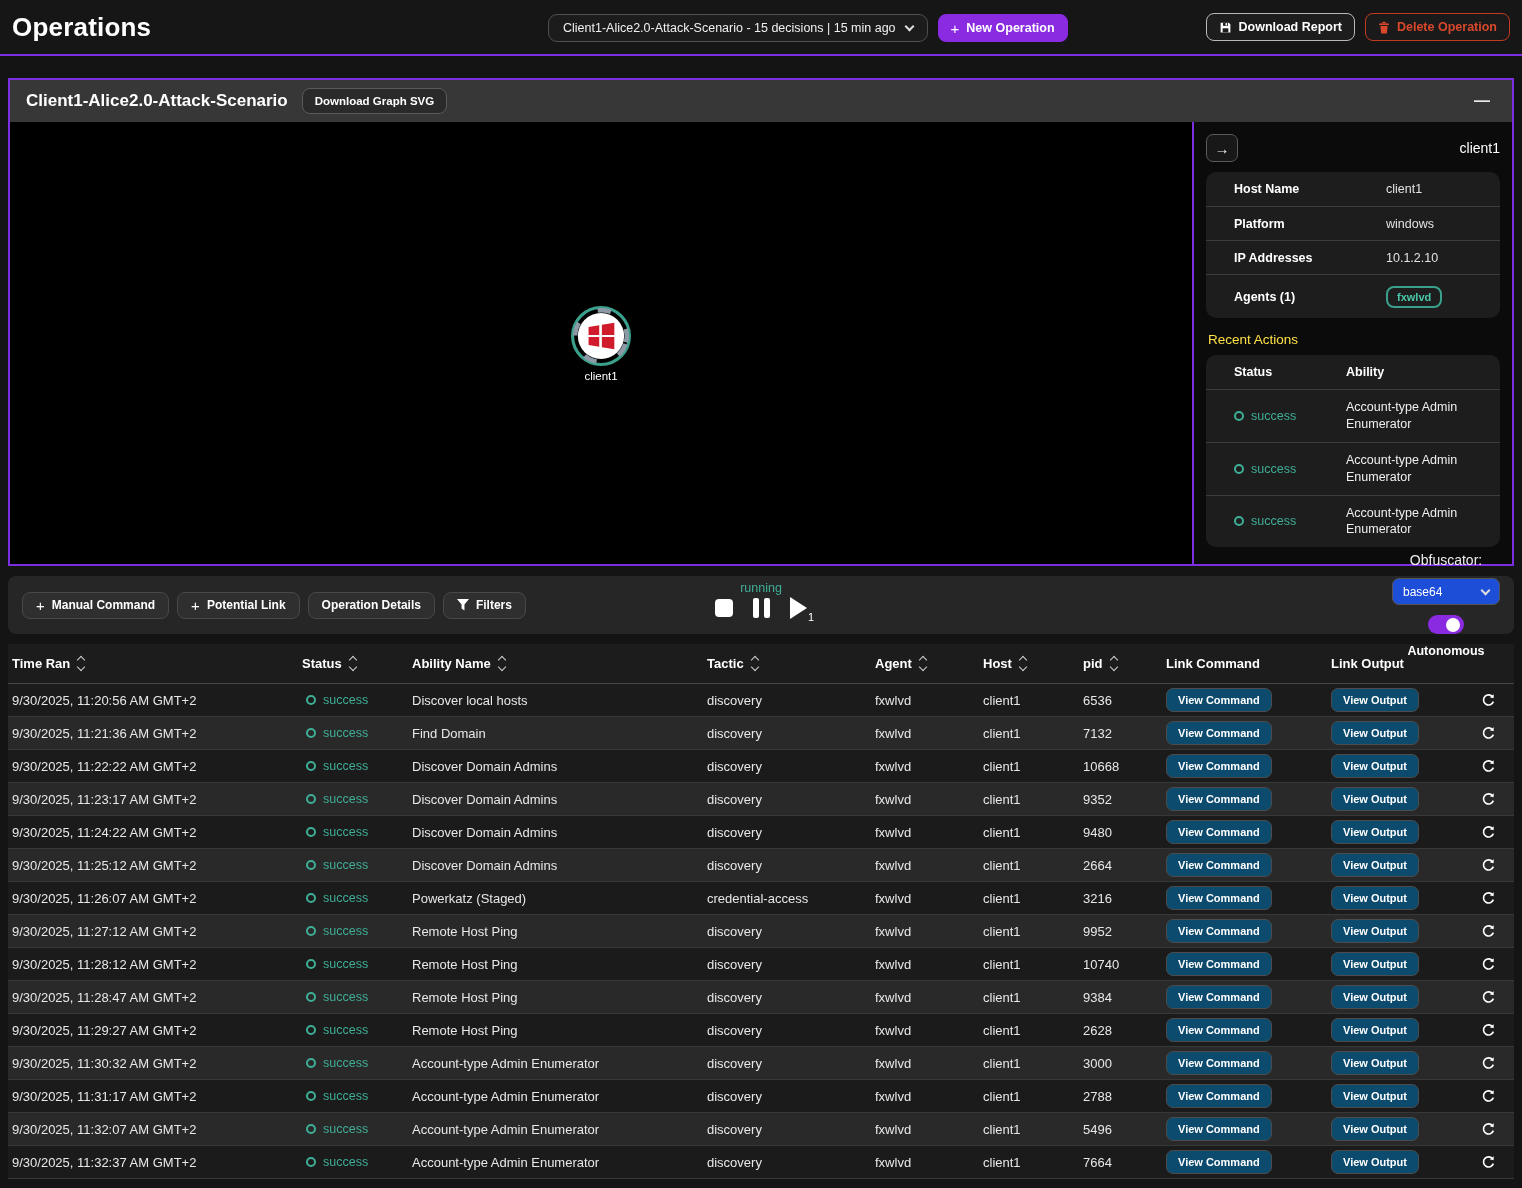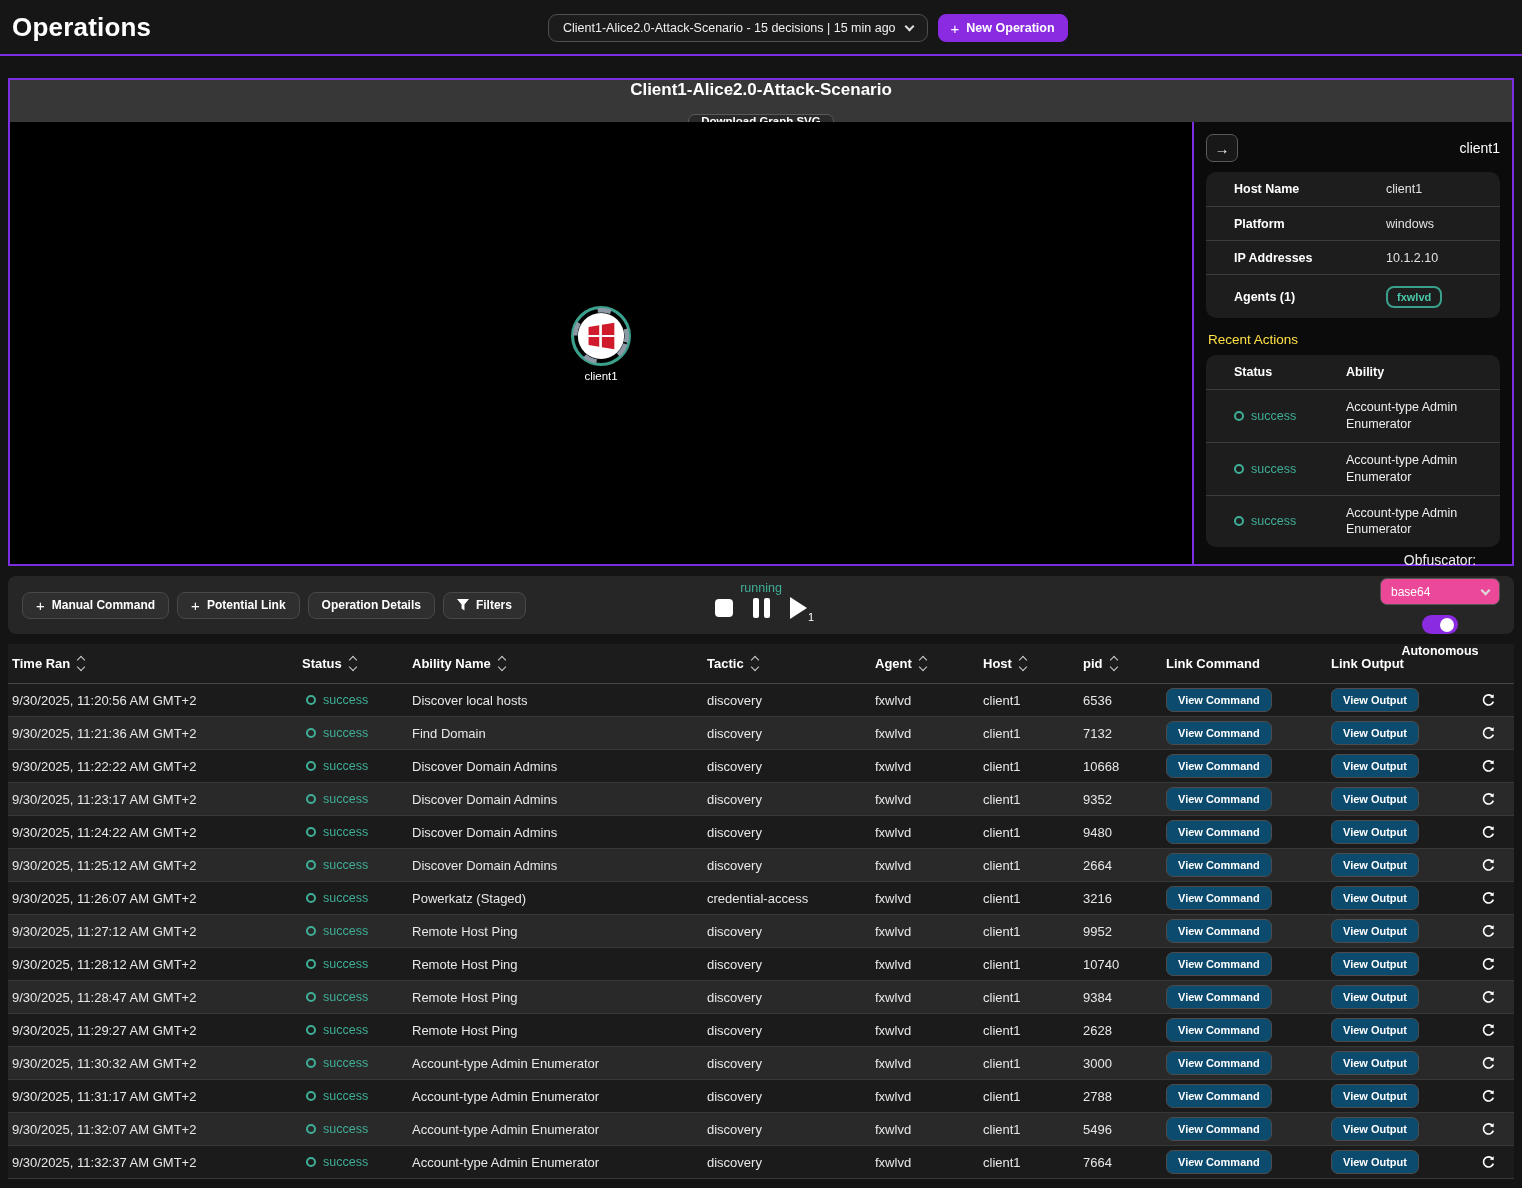--- a/index.html
+++ b/index.html
@@ -13,21 +13,21 @@
   .chev { width:7px; height:7px; border-left:2px solid #ddd; border-bottom:2px solid #ddd; transform:rotate(-45deg); margin-top:-3px; }
   .btn { display:inline-flex; align-items:center; gap:7px; height:28px; padding:0 12px; border-radius:8px; font-size:12.5px; font-weight:700; cursor:pointer; border:1px solid transparent; color:#fff; background:#232323; }
   .btn-purple { background:#8a2be2; border-color:#8a2be2; }
   .btn-outline-light { background:#1d1d1d; border-color:#b9b9b9; }
   .btn-outline-red { background:#1a1a1a; border-color:#c23a20; color:#d9482c; }
   .topbar-right { margin-left:auto; display:flex; gap:10px; }
   .plus { font-size:15px; font-weight:400; line-height:1; }
 
   
   .graph-panel { margin:22px 8px 0 8px; border:2px solid #7b2fe0; background:#000; }
-  .graph-header { height:42px; background:#373737; display:flex; align-items:center; gap:14px; padding:0 16px;flex-direction:column; }
+  .graph-header { height:42px; background:#373737; display:flex; align-items:center; gap:14px; padding:0 16px; }
   .graph-header h2 { font-size:17px; font-weight:700; color:#fff; }
   .btn-small { height:26px; padding:0 12px; background:#2a2a2a; border:1px solid #5a5a5a; border-radius:8px; font-size:11.5px; font-weight:700; color:#fff; cursor:pointer; }
   .collapse-btn { margin-left:auto; color:#e8e8e8; font-size:16px; font-weight:700; cursor:pointer; padding:0 6px; }
   .graph-body { display:flex; height:442px; }
   .canvas { flex:1; background:#000; position:relative; display:flex; align-items:center; justify-content:center; }
   .node { display:flex; flex-direction:column; align-items:center; gap:2px; cursor:pointer; }
   .node-label { font-size:11.5px; color:#fff; }
 
   
   .sidebar { width:320px; background:#0b0b0b; border-left:2px solid #7b2fe0; padding:12px 12px 0 12px; overflow:hidden; }
@@ -58,21 +58,21 @@
   .running-text { font-size:12.5px; color:#3fae96; margin-bottom:2px; }
   .player { display:flex; align-items:center; gap:20px; }
   .stop-icon { width:18px; height:18px; background:#fff; border-radius:4px; cursor:pointer; }
   .pause-icon { display:flex; gap:5px; cursor:pointer; }
   .pause-icon i { display:block; width:6px; height:20px; background:#fff; border-radius:2px; }
   .play-wrap { position:relative; cursor:pointer; }
   .play-icon { width:0; height:0; border-left:17px solid #fff; border-top:11px solid transparent; border-bottom:11px solid transparent; }
   .play-sub { position:absolute; right:-7px; bottom:-4px; font-size:11px; color:#fff; }
   .controls-right { margin-left:auto; display:flex; align-items:center; gap:10px;flex-direction:column; }
   .obf-label { font-size:14px; color:#eee; }
-  .obf-select { display:flex; align-items:center; justify-content:space-between; width:120px; height:27px; padding:0 10px; background:#ec4899; border:1px solid #555; border-radius:7px; font-size:12px; color:#fff; cursor:pointer; }
+  .obf-select { display:flex; align-items:center; justify-content:space-between; width:108px; height:27px; padding:0 10px; background:#1d4ed8; border:1px solid #555; border-radius:7px; font-size:12px; color:#fff; cursor:pointer; }
   .toggle { width:36px; height:19px; background:#8a2be2; border-radius:10px; position:relative; cursor:pointer; }
   .toggle .knob { position:absolute; top:2.5px; right:4px; width:14px; height:14px; background:#fff; border-radius:50%; }
   .auto-label { font-size:12.5px; font-weight:700; color:#fff; }
 
   
   .table { margin:0 8px; }
   .tgrid { display:grid; grid-template-columns:290px 110px 295px 168px 108px 100px 83px 165px 135px 1fr; align-items:center; }
   .thead { height:40px; background:#1c1c1c; border-bottom:1px solid #454545; }
   .th { display:flex; align-items:center; gap:8px; font-size:13px; font-weight:700; color:#fff; padding-left:4px; }
   .sorter { display:flex; flex-direction:column; gap:3px; cursor:pointer; }
@@ -95,20 +95,39 @@
   <div class="topbar-center">
     <div class="op-select">
       <span>Client1-Alice2.0-Attack-Scenario - 15 decisions | 15 min ago</span>
       <span class="chev"></span>
     </div>
     <button class="btn btn-purple">
       <span class="plus">+</span>
       <span>New Operation</span>
     </button>
   </div>
+  <div class="topbar-right">
+    <button class="btn btn-outline-light">
+      <svg width="13" height="13" viewBox="0 0 16 16">
+          <path d="M2 2h10l2 2v10H2z" fill="#fff"></path>
+          <rect x="5" y="2" width="6" height="4" fill="#1d1d1d"></rect>
+          <rect x="8" y="2.6" width="2" height="2.8" fill="#fff"></rect>
+          <rect x="4.5" y="9" width="7" height="5" fill="#1d1d1d"></rect>
+        </svg>
+      <span>Download Report</span>
+    </button>
+    <button class="btn btn-outline-red">
+      <svg width="12" height="13" viewBox="0 0 14 16">
+          <path d="M1 3h12v2H1z" fill="#d9482c"></path>
+          <path d="M5 1h4v2H5z" fill="#d9482c"></path>
+          <path d="M2.5 6h9l-1 9.5h-7z" fill="#d9482c"></path>
+        </svg>
+      <span>Delete Operation</span>
+    </button>
+  </div>
 </div>
 
 <div class="graph-panel">
   <div class="graph-header">
     <h2>Client1-Alice2.0-Attack-Scenario</h2>
     <button class="btn-small">Download Graph SVG</button>
     <span class="collapse-btn">—</span>
   </div>
   <div class="graph-body">
     <div class="canvas">

